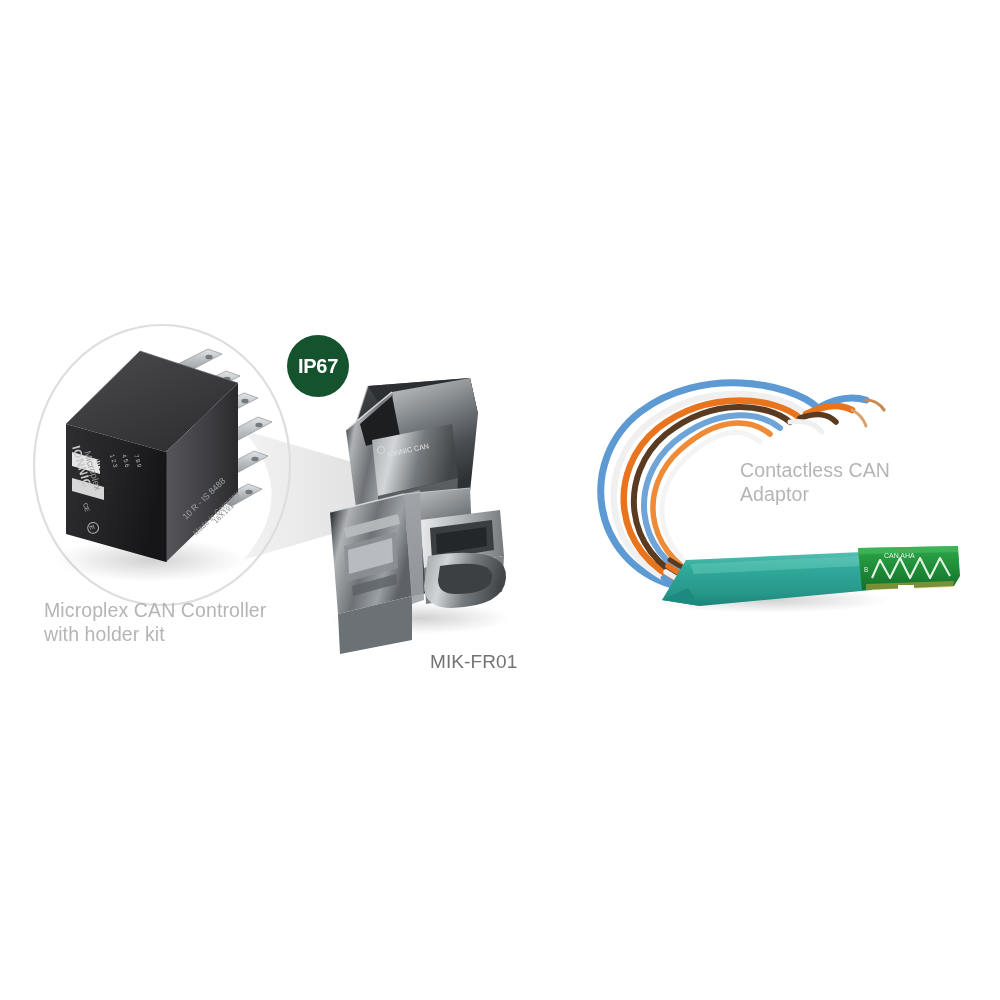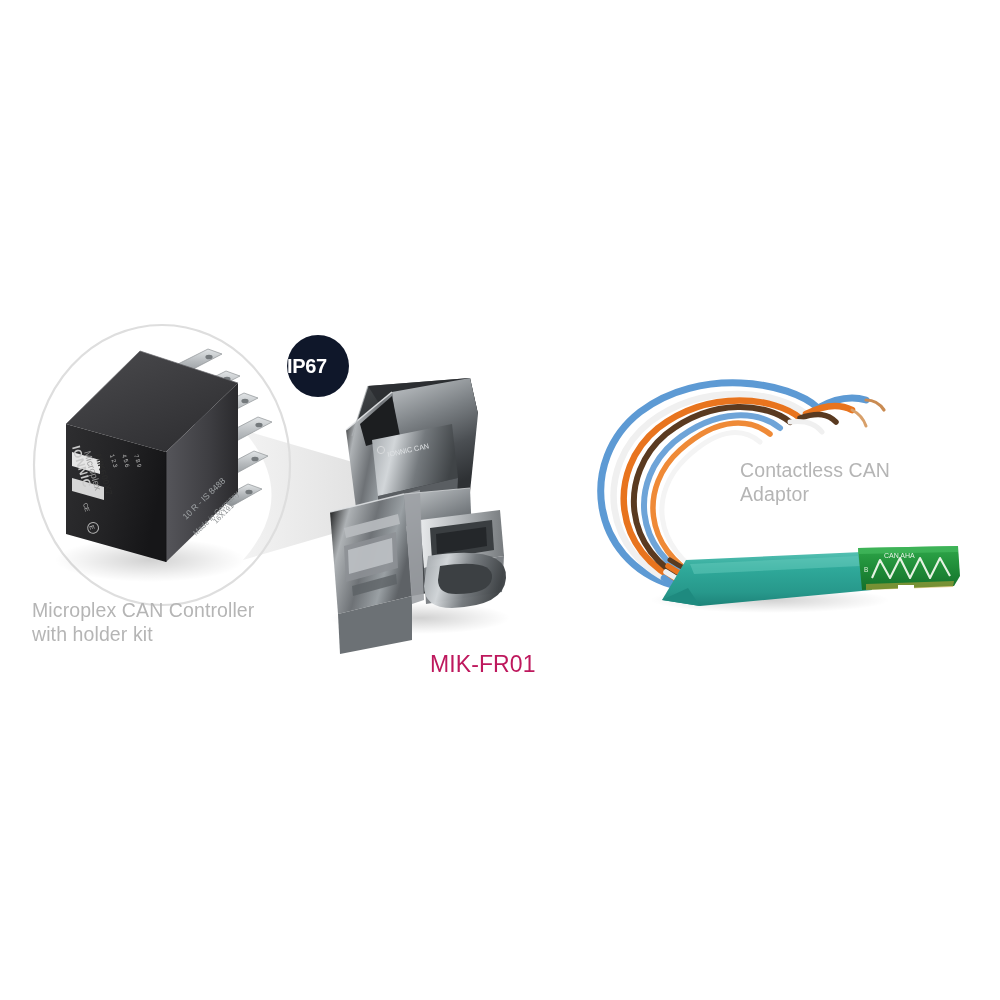--- a/index.html
+++ b/index.html
@@ -10,29 +10,29 @@
   }
   .stage{position:absolute;left:0;top:0;width:1000px;height:1000px;}
   svg.art{position:absolute;left:0;top:0;width:1000px;height:1000px;}
 
   
   .caption{
     position:absolute;line-height:1.25;
     color:#b3b3b3;font-weight:400;letter-spacing:.1px;
     white-space:pre-line;
   }
-  #cap-left{left:32px;top:598px;width:340px;font-size:19.5px;color:#b5b5b5;}
+  #cap-left{left:44px;top:598px;width:340px;font-size:19.5px;color:#b5b5b5;}
   #cap-right{left:740px;top:458px;width:240px;font-size:19.5px;color:#b5b5b5;}
-  #cap-center{left:430px;top:650px;width:230px;font-size:23px;color:#be185d;}
+  #cap-center{left:430px;top:650px;width:230px;font-size:19px;color:#737373;}
 
   
   .badge{
     position:absolute;left:287px;top:335px;width:62px;height:62px;
-    border-radius:50%;background:#0f172a;
-    display:flex;align-items:center;
+    border-radius:50%;background:#14532d;
+    display:flex;align-items:center;justify-content:center;
   }
   .badge span{
     color:#ffffff;font-size:20px;font-weight:700;letter-spacing:-.3px;
     font-family:"Liberation Sans","DejaVu Sans",sans-serif;
   }
 </style>
 </head>
 <body>
 
 <div class="stage">

